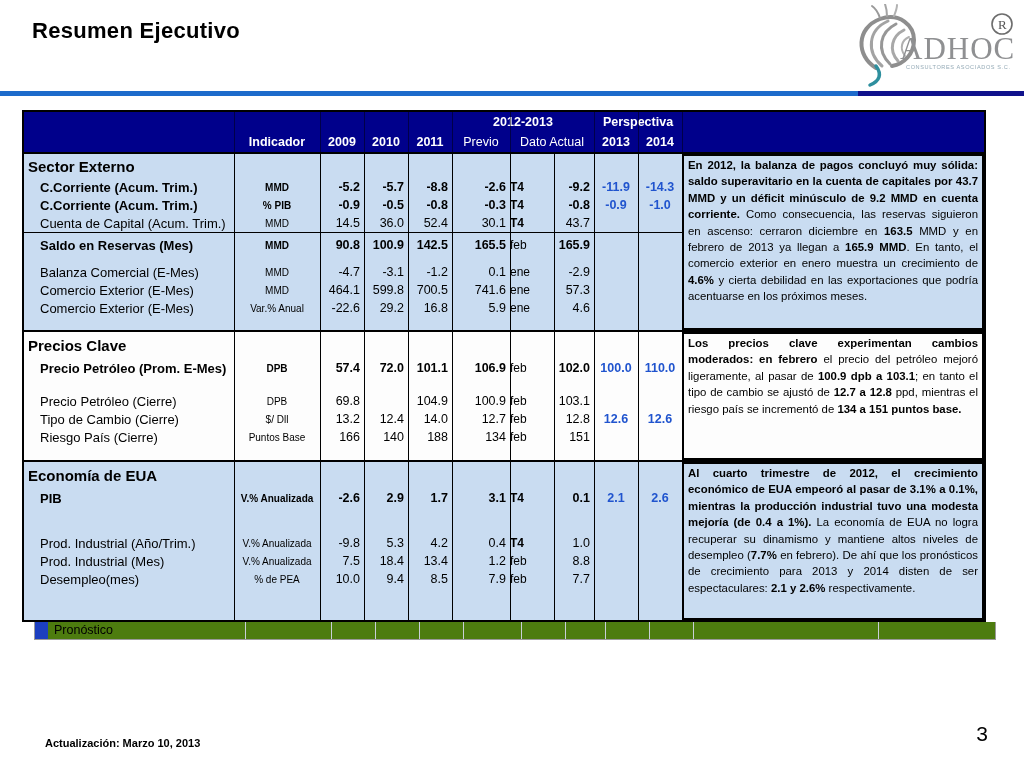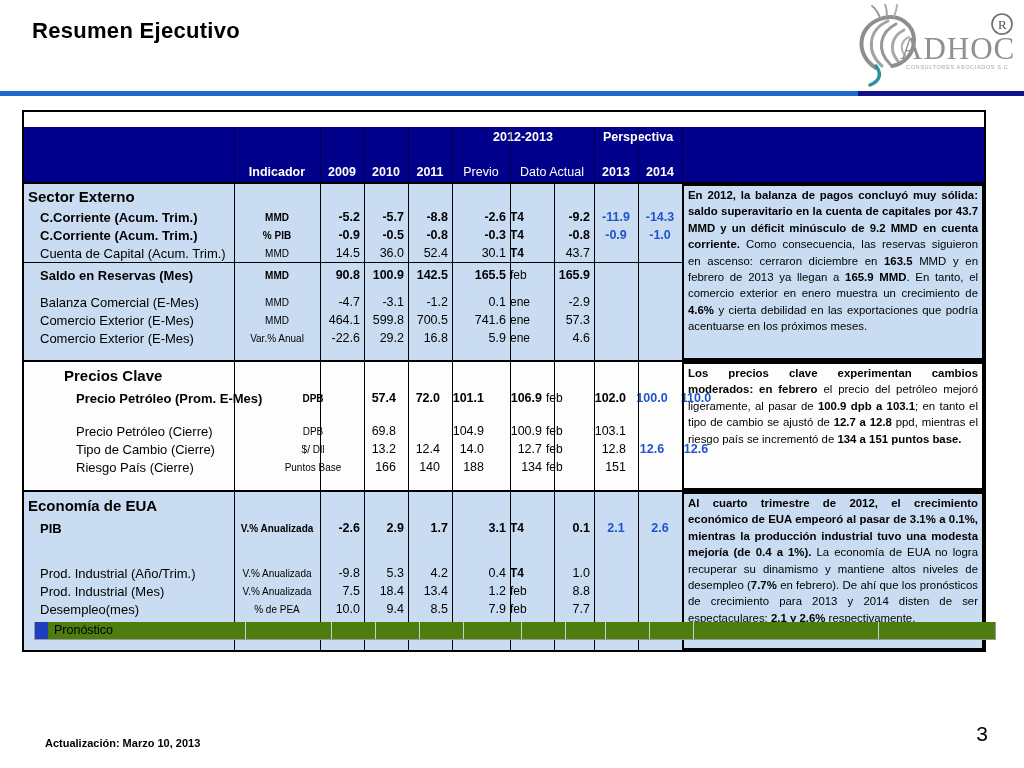--- a/index.html
+++ b/index.html
@@ -9,21 +9,21 @@
   *{margin:0;padding:0;box-sizing:content-box;}
   body{background:#e8e8e8;font-family:"Liberation Sans",sans-serif;}
   .slide{position:relative;width:1024px;height:768px;background:#fff;overflow:hidden;margin:0 auto;}
   .page-title{position:absolute;left:32px;top:18px;font-size:22px;font-weight:bold;color:#000;letter-spacing:.3px;}
   .rule-blue{position:absolute;left:0;top:91px;width:1024px;height:5px;background:var(--rule);}
   .rule-navy{position:absolute;left:858px;top:91px;width:166px;height:5px;background:#10128C;}
   .logo{position:absolute;right:6px;top:4px;width:176px;height:84px;}
 
   .table-wrap{position:absolute;left:22px;top:110px;width:960px;border:2px solid #000;background:#fff;}
   .thead{position:relative;background:var(--navy);color:#fff;border-bottom:2px solid #000;}
-  .hrow{display:grid;height:20px;align-items:center;margin-top:15px;}
+  .hrow{display:grid;height:20px;align-items:center;}
   .hrow.r1{grid-template-columns:428px 142px 88px 302px;}
   .hrow.r2{grid-template-columns:210px 86px 44px 44px 44px 58px 84px 44px 44px 302px;}
   .hc{text-align:center;font-size:12.5px;white-space:nowrap;}
   .h-b{font-weight:bold;}
   .h-r{font-weight:normal;}
   .hvline{position:absolute;top:0;bottom:0;width:1px;background:rgba(0,0,20,.55);}
 
   .section{position:relative;}
   .section + .section{border-top:2px solid #000;}
   .vline{position:absolute;top:0;bottom:0;width:1px;background:#000;}
@@ -204,21 +204,21 @@
               <div class="c-num">5.9</div>
               <div class="c-mes">ene</div>
               <div class="c-num">4.6</div>
               <div class="c-f"></div>
               <div class="c-f"></div>
             </div>
             <div class="trow gap" style="height: 14px;"></div>
           </div>
           <div class="narrative"><b>En 2012, la balanza de pagos concluyó muy sólida: saldo superavitario en la cuenta de capitales por 43.7 MMD y un déficit minúsculo de 9.2 MMD en cuenta corriente.</b> Como consecuencia, las reservas siguieron en ascenso: cerraron diciembre en <b>163.5</b> MMD y en febrero de 2013 ya llegan a <b>165.9 MMD</b>. En tanto, el comercio exterior en enero muestra un crecimiento de <b>4.6%</b> y cierta debilidad en las exportaciones que podría acentuarse en los próximos meses.</div>
         </div>
-        <div class="section" style="height: 128px; background: rgb(253, 253, 253); padding-left: 36px;">
+        <div class="section" style="height: 128px; background: rgb(253, 253, 253);">
           <div class="vline" style="left: 210px;"></div>
           <div class="vline" style="left: 296px;"></div>
           <div class="vline" style="left: 340px;"></div>
           <div class="vline" style="left: 384px;"></div>
           <div class="vline" style="left: 428px;"></div>
           <div class="vline" style="left: 486px;"></div>
           <div class="vline" style="left: 530px;"></div>
           <div class="vline" style="left: 570px;"></div>
           <div class="vline" style="left: 614px;"></div>
           <div class="rows">

